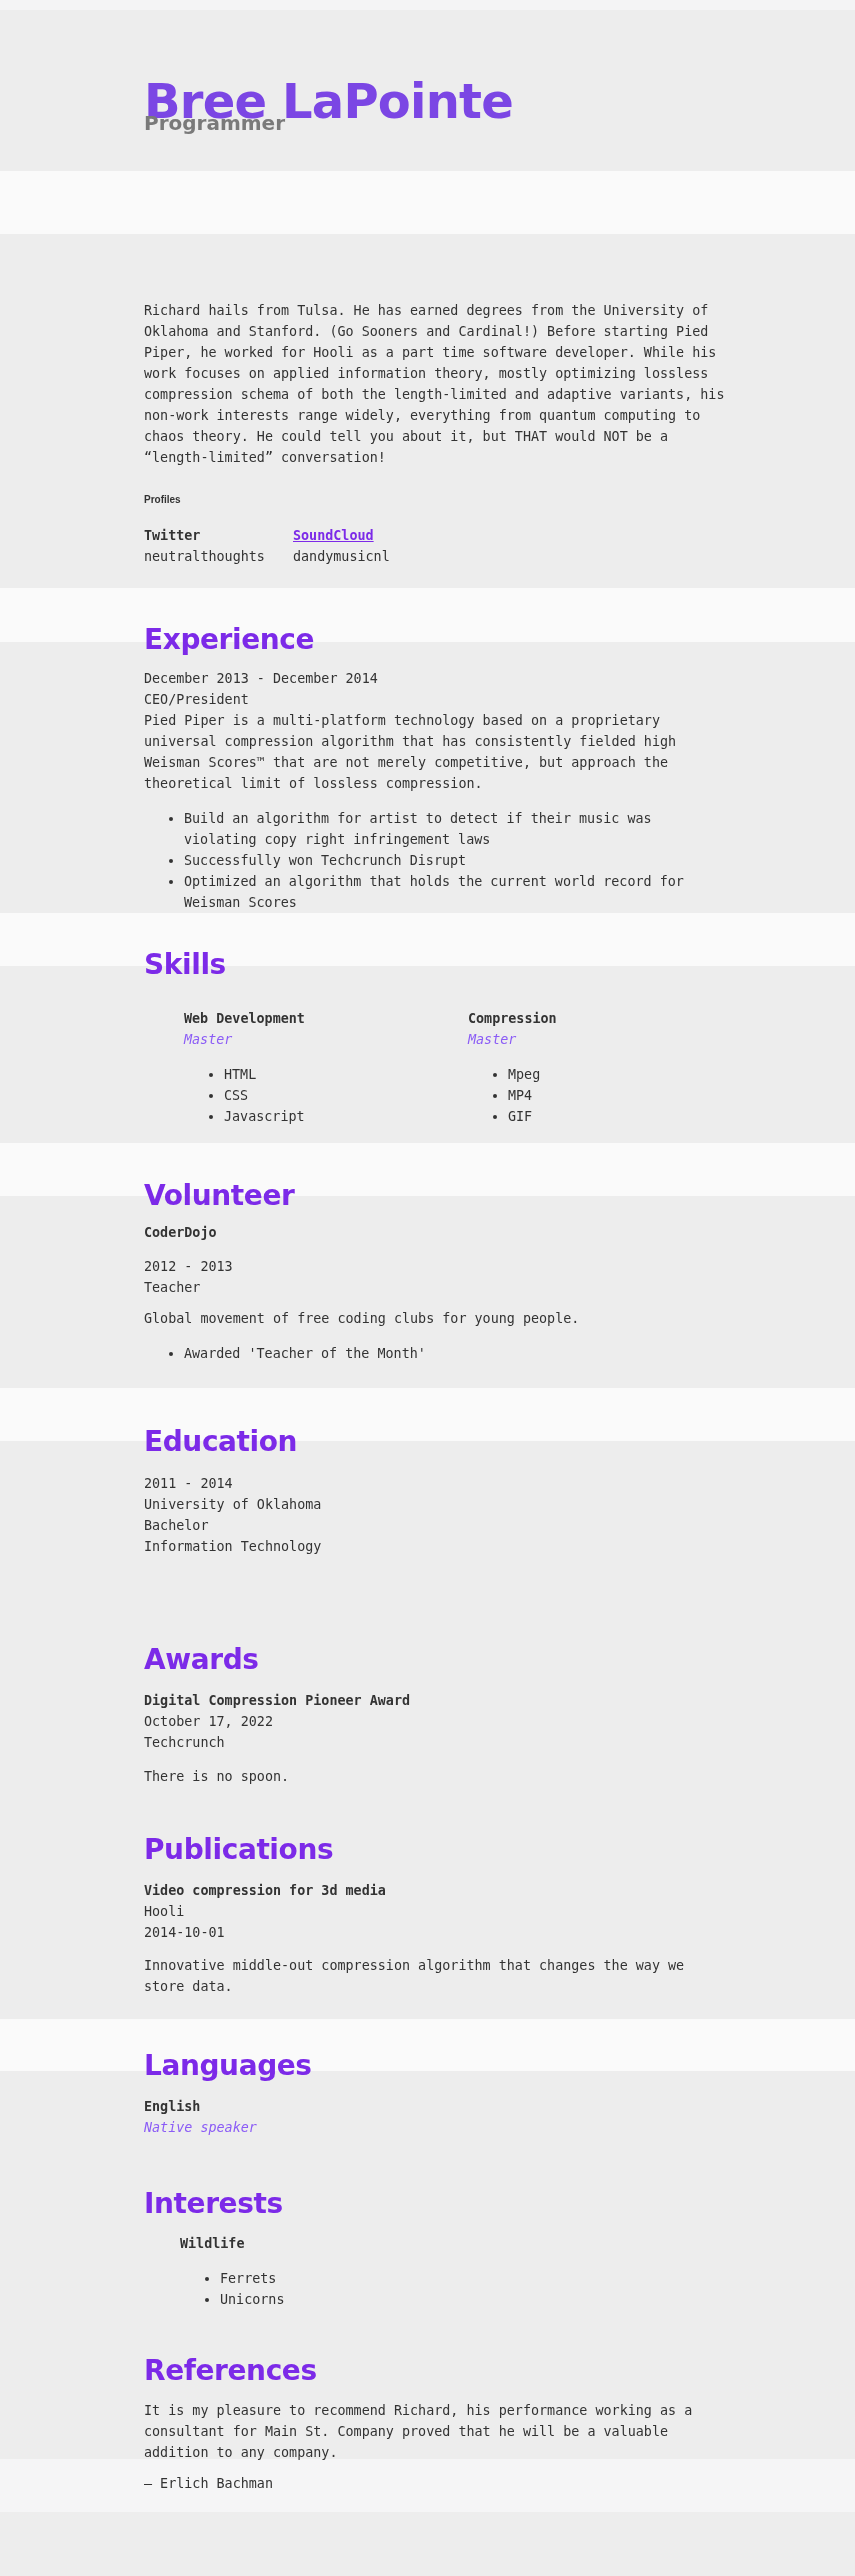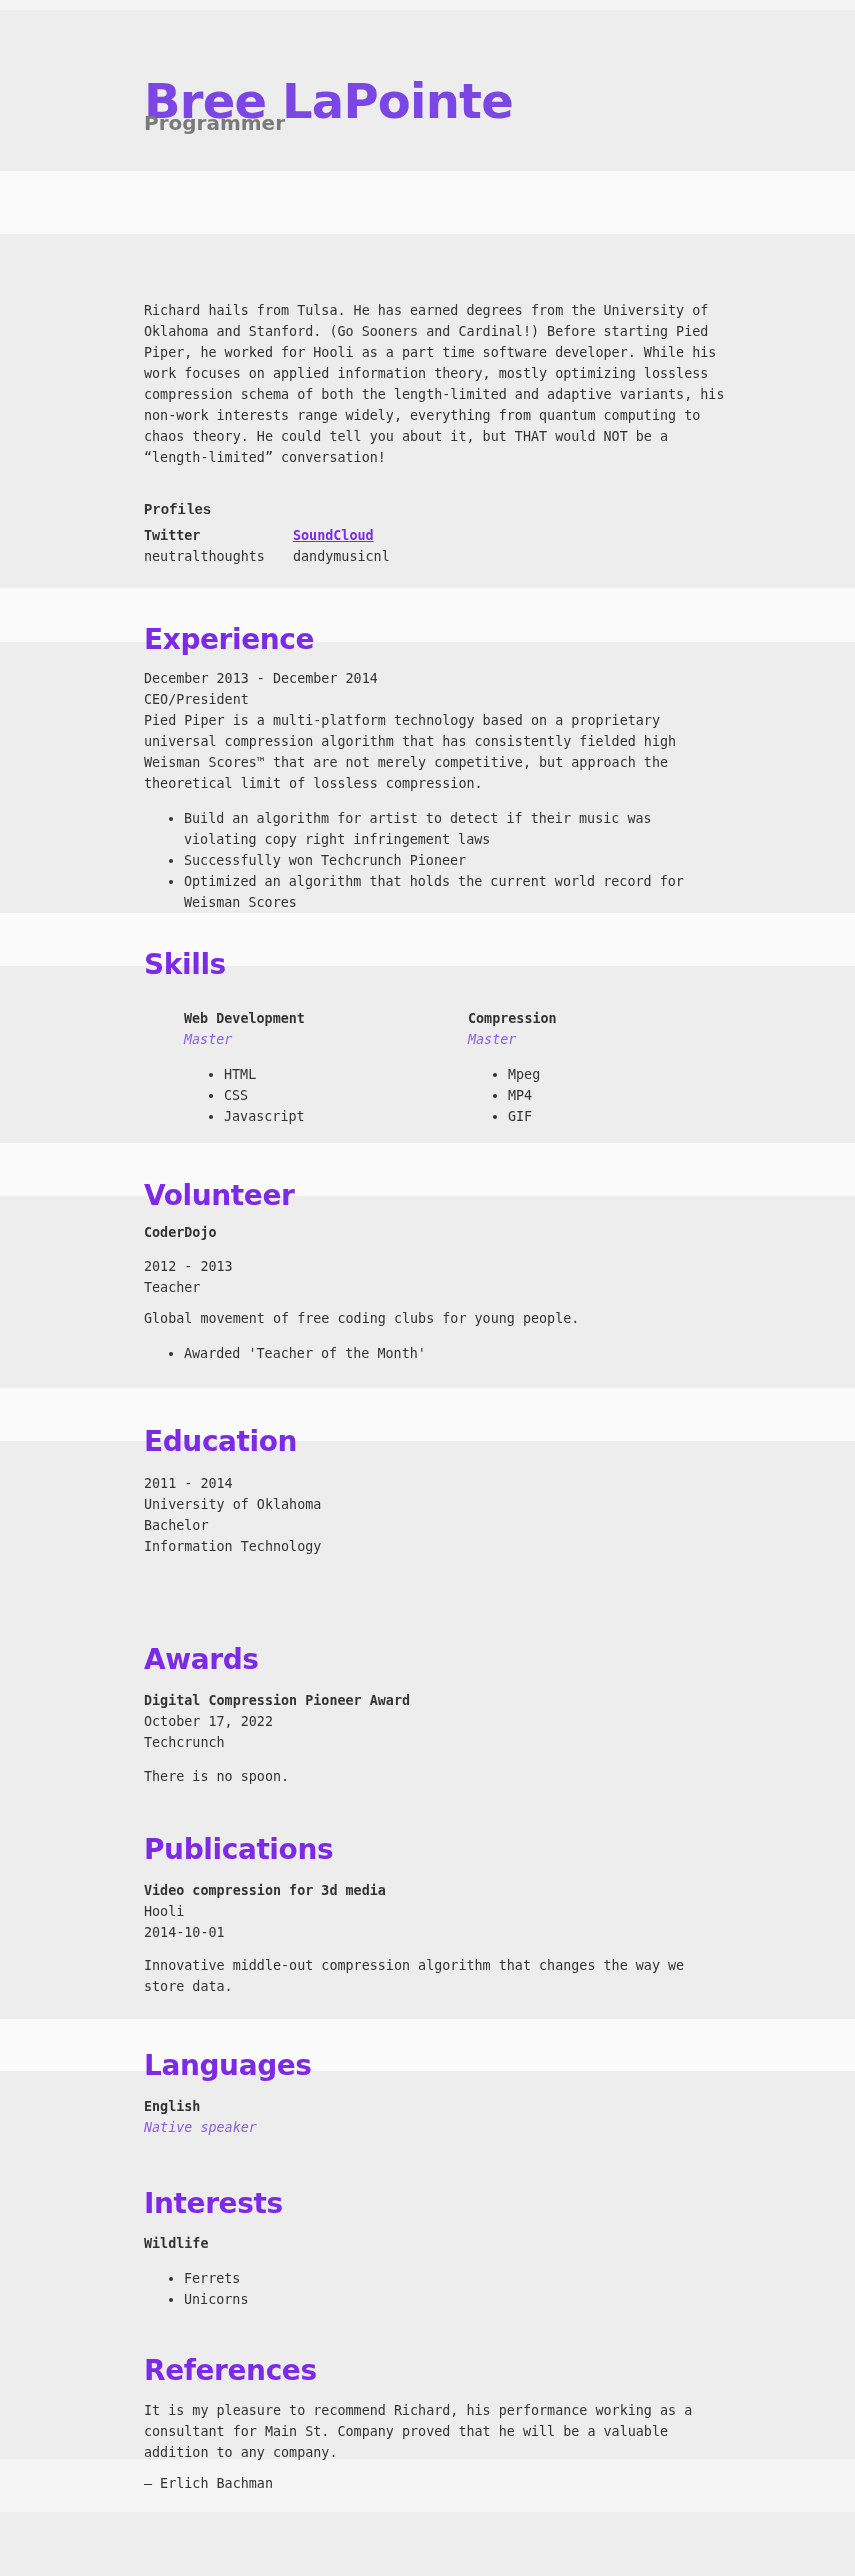--- a/index.html
+++ b/index.html
@@ -20,22 +20,22 @@
   }
   .label{
     font-family:"DejaVu Sans","Liberation Sans",sans-serif;
     font-weight:700;font-size:20px;line-height:25px;color:#7a7a7a;
   }
   .h2{
     font-family:"DejaVu Sans","Liberation Sans",sans-serif;
     font-weight:700;font-size:28px;line-height:32px;color:#7c2ae8;letter-spacing:-0.4px;
   }
   .h3{
-    font-family:Liberation Mono, monospace;
-    font-weight:700;font-size:14px;line-height:18.4px;color:#333;margin-top:10px;
+    font-family:Liberation Sans, sans-serif;
+    font-weight:700;font-size:10px;line-height:18.4px;color:#333;
   }
   .muted-it{font-style:italic;color:#8b5cf6;}
   .contact-grid{display:grid;grid-template-columns:92px 192px 94px auto;}
   .span3{grid-column:2 / span 3;}
   .profiles-grid{display:grid;grid-template-columns:149px auto;}
   a.plink{color:#7c2ae8;font-weight:700;text-decoration:underline;}
   p{margin:0;}
   ul{margin:14px 0 0 0;padding:0 0 0 40px;}
   li{margin:0;padding:0;}
   .skills-grid{display:grid;grid-template-columns:284px 284px;margin-left:40px;}
@@ -68,21 +68,21 @@
     <div>dandymusicnl</div>
   </div>
 
   <h2 class="blk h2" style="top:601px;">Experience</h2>
   <div class="blk mono" style="top:668px;">
     <div>December 2013 - December 2014</div>
     <div>CEO/President</div>
     <p>Pied Piper is a multi-platform technology based on a proprietary universal compression algorithm that has consistently fielded high Weisman Scores™ that are not merely competitive, but approach the theoretical limit of lossless compression.</p>
     <ul>
       <li>Build an algorithm for artist to detect if their music was violating copy right infringement laws</li>
-      <li>Successfully won Techcrunch Pioneer</li>
+      <li>Successfully won Techcrunch Disrupt</li>
       <li>Optimized an algorithm that holds the current world record for Weisman Scores</li>
     </ul>
   </div>
 
   <h2 class="blk h2" style="top:926px;">Skills</h2>
   <div class="blk mono skills-grid" style="top:1008px;">
     <div>
       <div class="b">Web Development</div>
       <div class="muted-it">Master</div>
       <ul>
@@ -139,21 +139,21 @@
     <p style="margin-top:11.7px;">Innovative middle-out compression algorithm that changes the way we store data.</p>
   </div>
 
   <h2 class="blk h2" style="top:2027px;">Languages</h2>
   <div class="blk mono" style="top:2096px;">
     <div class="b">English</div>
     <div class="muted-it">Native speaker</div>
   </div>
 
   <h2 class="blk h2" style="top:2165px;">Interests</h2>
-  <div class="blk mono" style="top:2233px;">
+  <div class="blk mono" style="top:2233px;margin-left:36px;">
     <div class="b">Wildlife</div>
     <ul>
       <li>Ferrets</li>
       <li>Unicorns</li>
     </ul>
   </div>
 
   <h2 class="blk h2" style="top:2332px;">References</h2>
   <div class="blk mono" style="top:2400px;">
     <p>It is my pleasure to recommend Richard, his performance working as a consultant for Main St. Company proved that he will be a valuable addition to any company.</p>

